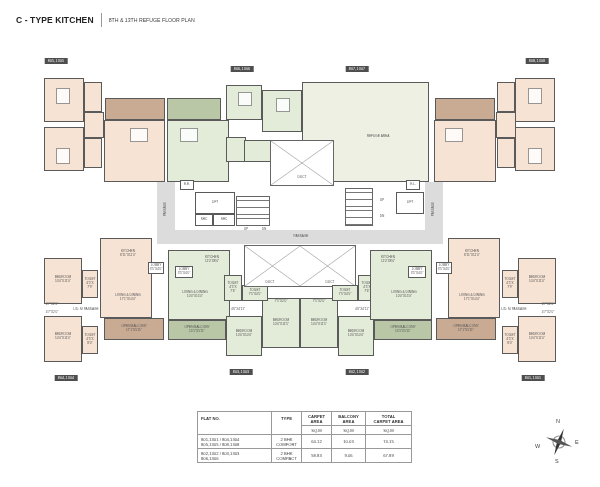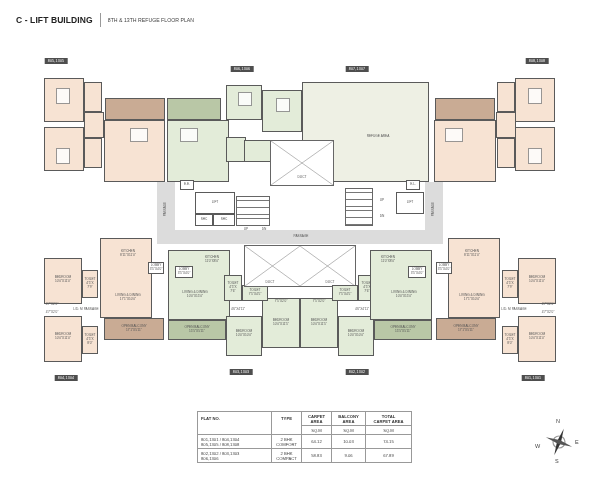--- a/index.html
+++ b/index.html
@@ -28,21 +28,21 @@
   .table th { font-weight: bold; color: #333; }
   .table td.left, .table th.left { text-align: left; }
   .compass { position: absolute; left: 535px; top: 418px; width: 48px; height: 48px; }
   .compass span { position: absolute; font-size: 5.5px; color: #444; }
   .furn { position: absolute; border: 0.8px solid #888; background: #fff; opacity: 0.85; }
 </style>
 </head>
 <body>
 
 <div class="header">
-  <span class="title">C - LIFT BUILDING</span>
+  <span class="title">C - TYPE KITCHEN</span>
   <span class="sep"></span>
   <span class="subtitle">8TH &amp; 13TH REFUGE FLOOR PLAN</span>
 </div>
 
 <div class="plan">
 
   <div class="tag" style="left:56px;top:58px">805,1305</div>
   <div class="tag" style="left:242px;top:66px">806,1306</div>
   <div class="tag" style="left:357px;top:66px">807,1307</div>
   <div class="tag" style="left:537px;top:58px">808,1308</div>

